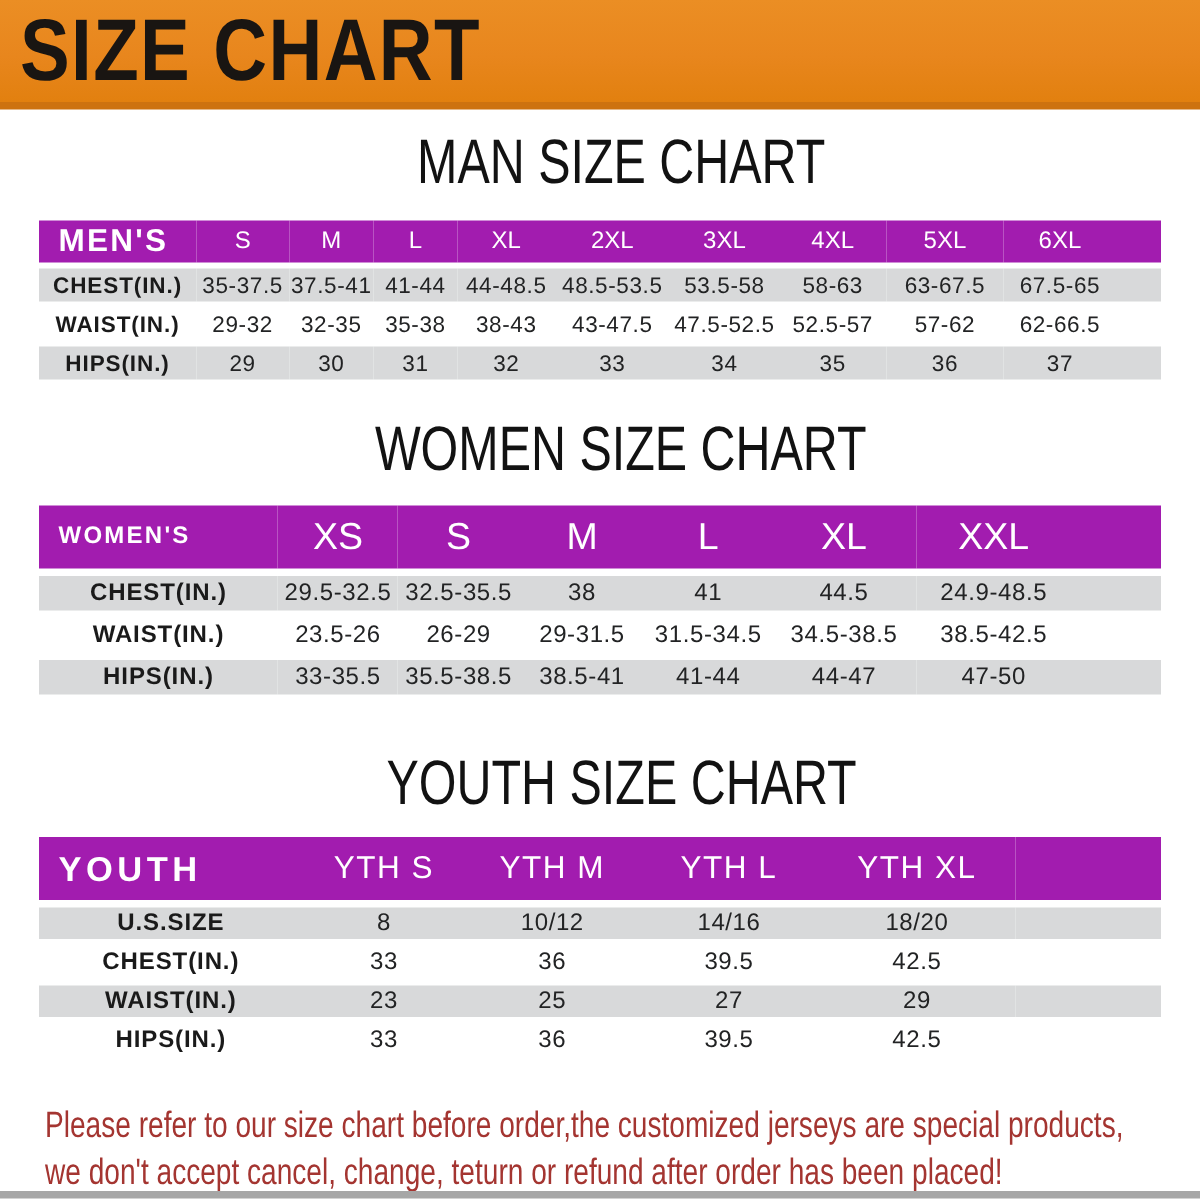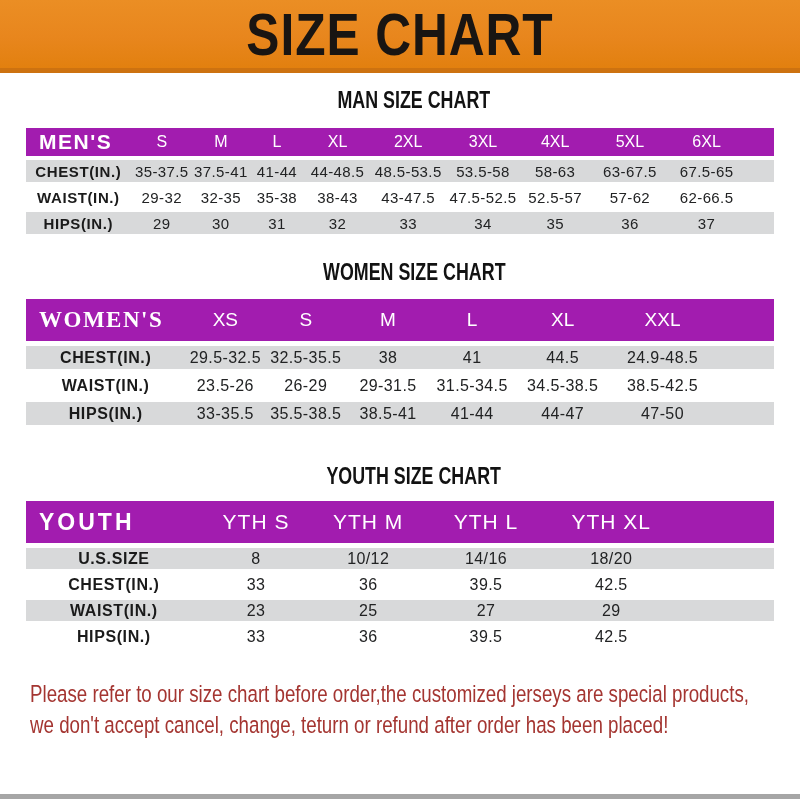--- a/index.html
+++ b/index.html
@@ -15,38 +15,38 @@
     background: #ffffff;
     overflow: hidden;
   }
   
   .banner {
     height: 68px;
     background: linear-gradient(#eb8e24, #e8861d 55%, #e2800f);
     border-bottom: 5px solid #cd7210;
     display: flex;
     align-items: center;
-    justify-content: center;
+    justify-content: flex-start;
   }
   .banner-title {
     display: inline-block;
     font-size: 54px;
     font-weight: 800;
     letter-spacing: 1px;
     color: #191512;
     transform: scale(0.92, 1.08);
     transform-origin: center;
     white-space: nowrap;
   }
   
   h2.section-heading {
     text-align: center;
     margin: 0;
-    font-size: 21px;
-    font-weight: 700;
+    font-size: 38px;
+    font-weight: 400;
     color: #121212;
     padding-left: 28px;
   }
   h2.section-heading .condense {
     display: inline-block;
     transform: scale(0.85, 1.1);
     transform-origin: center;
     white-space: nowrap;
     letter-spacing: 0px;
   }
@@ -81,22 +81,22 @@
   table.size-table tbody tr.stripe td { background: #d8d9da; }
   table.size-table tbody td { color: #222324; letter-spacing: 0.4px; }
   table.size-table tbody td.lbl { color: #1a1a1a; letter-spacing: 0.6px; font-weight: bold; }
 
   table.men   { border-spacing: 0 4px; }
   table.men   thead th { height: 28px; font-size: 16px; }
   table.men   thead th.lbl { font-size: 21px; letter-spacing: 1.5px; }
   table.men   tbody td { height: 22px; font-size: 15px; }
 
   table.women { border-spacing: 0 5px; }
-  table.women thead th { height: 42px; font-size: 19px; }
-  table.women thead th.lbl { font-size: 23px; letter-spacing: 1.5px; font-family: Liberation Serif, serif; }
+  table.women thead th { height: 42px; font-size: 25px; }
+  table.women thead th.lbl { font-size: 16px; letter-spacing: 1.5px; }
   table.women tbody td { height: 23px; font-size: 16px; }
 
   table.youth { border-spacing: 0 5px; }
   table.youth thead th { height: 42px; font-size: 21px; letter-spacing: 1px; }
   table.youth thead th.lbl { font-size: 23px; letter-spacing: 3px; }
   table.youth tbody td { height: 21px; font-size: 16px; }
   
   .notice {
     margin: 26px 0 0 30px;
     color: #a43531;

